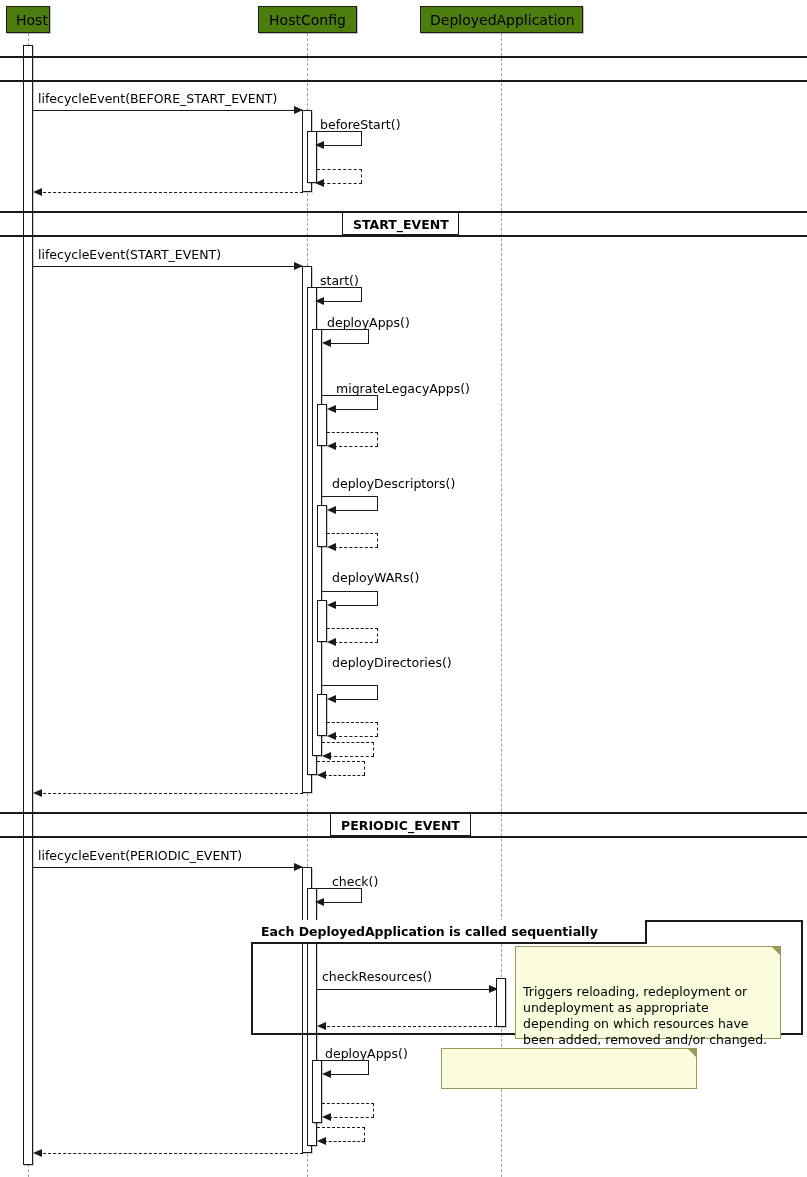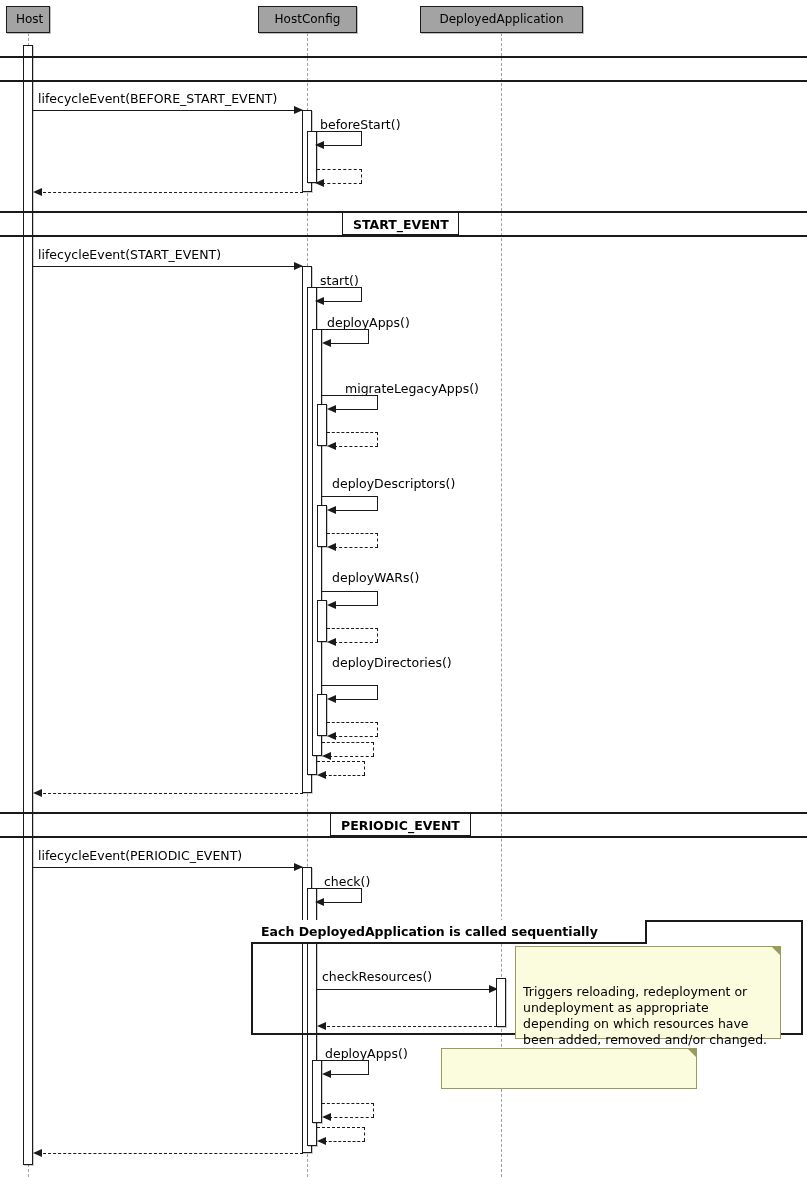--- a/index.html
+++ b/index.html
@@ -13,23 +13,23 @@
   #diagram {
     position: relative;
     width: 807px;
     height: 1177px;
     overflow: hidden;
     background: #ffffff;
   }
   .participant {
     position: absolute;
     border: 1px solid #1a1a1a;
-    background: #a3a3a3;
-    color: #000000;
-    font-size: 12px;
+    background: #4d7c0f;
+    color: #000000;
+    font-size: 14px;
     line-height: 1;
     text-align: center;
     padding: 6px 9px;
     box-sizing: border-box;
     white-space: nowrap;
     box-shadow: 1px 1px 0 rgba(0,0,0,0.25);
   }
   .lifeline {
     position: absolute;
     width: 0;
@@ -210,21 +210,21 @@
   <div class="msg-line" style="left:322px; top:301px; width:40px;"></div>
   <div class="arrowhead left" style="left:315px; top:297px;"></div>
 
   <div class="msg-label" style="left:327px; top:317px;">deployApps()</div>
   <div class="msg-line" style="left:317px; top:329px; width:52px;"></div>
   <div class="vline" style="left:368px; top:329px; height:14px;"></div>
   <div class="msg-line" style="left:329px; top:343px; width:40px;"></div>
   <div class="arrowhead left" style="left:322px; top:339px;"></div>
 
   <div class="activation" style="left:317px; top:404px; width:10px; height:42px;"></div>
-  <div class="msg-label" style="left:345px; top:383px;">migrateLegacyApps()</div>
+  <div class="msg-label" style="left:336px; top:383px;">migrateLegacyApps()</div>
   <div class="msg-line" style="left:322px; top:395px; width:56px;"></div>
   <div class="vline" style="left:377px; top:395px; height:14px;"></div>
   <div class="msg-line" style="left:334px; top:409px; width:44px;"></div>
   <div class="arrowhead left" style="left:327px; top:405px;"></div>
   <div class="msg-line dashed" style="left:327px; top:432px; width:51px;"></div>
   <div class="vline dashed" style="left:377px; top:432px; height:14px;"></div>
   <div class="msg-line dashed" style="left:334px; top:446px; width:44px;"></div>
   <div class="arrowhead left" style="left:327px; top:442px;"></div>
 
   <div class="activation" style="left:317px; top:505px; width:10px; height:42px;"></div>
@@ -279,21 +279,21 @@
     <span>PERIODIC_EVENT</span>
   </div>
 
   <div class="msg-label" style="left:38px; top:850px;">lifecycleEvent(PERIODIC_EVENT)</div>
   <div class="msg-line" style="left:33px; top:867px; width:270px;"></div>
   <div class="arrowhead right" style="left:294px; top:863px;"></div>
 
   <div class="activation" style="left:302px; top:867px; width:10px; height:286px;"></div>
   <div class="activation" style="left:307px; top:888px; width:10px; height:258px;"></div>
 
-  <div class="msg-label" style="left:324px; top:876px;">check()</div>
+  <div class="msg-label" style="left:332px; top:876px;">check()</div>
   <div class="msg-line" style="left:312px; top:888px; width:50px;"></div>
   <div class="vline" style="left:361px; top:888px; height:14px;"></div>
   <div class="msg-line" style="left:322px; top:902px; width:40px;"></div>
   <div class="arrowhead left" style="left:315px; top:898px;"></div>
 
   <div class="group-frame" style="left:251px; top:920px; width:552px; height:115px;"></div>
   <div class="group-tab" style="left:251px; top:920px; width:396px; height:24px;">
     <span>Each DeployedApplication is called sequentially</span>
   </div>
 

